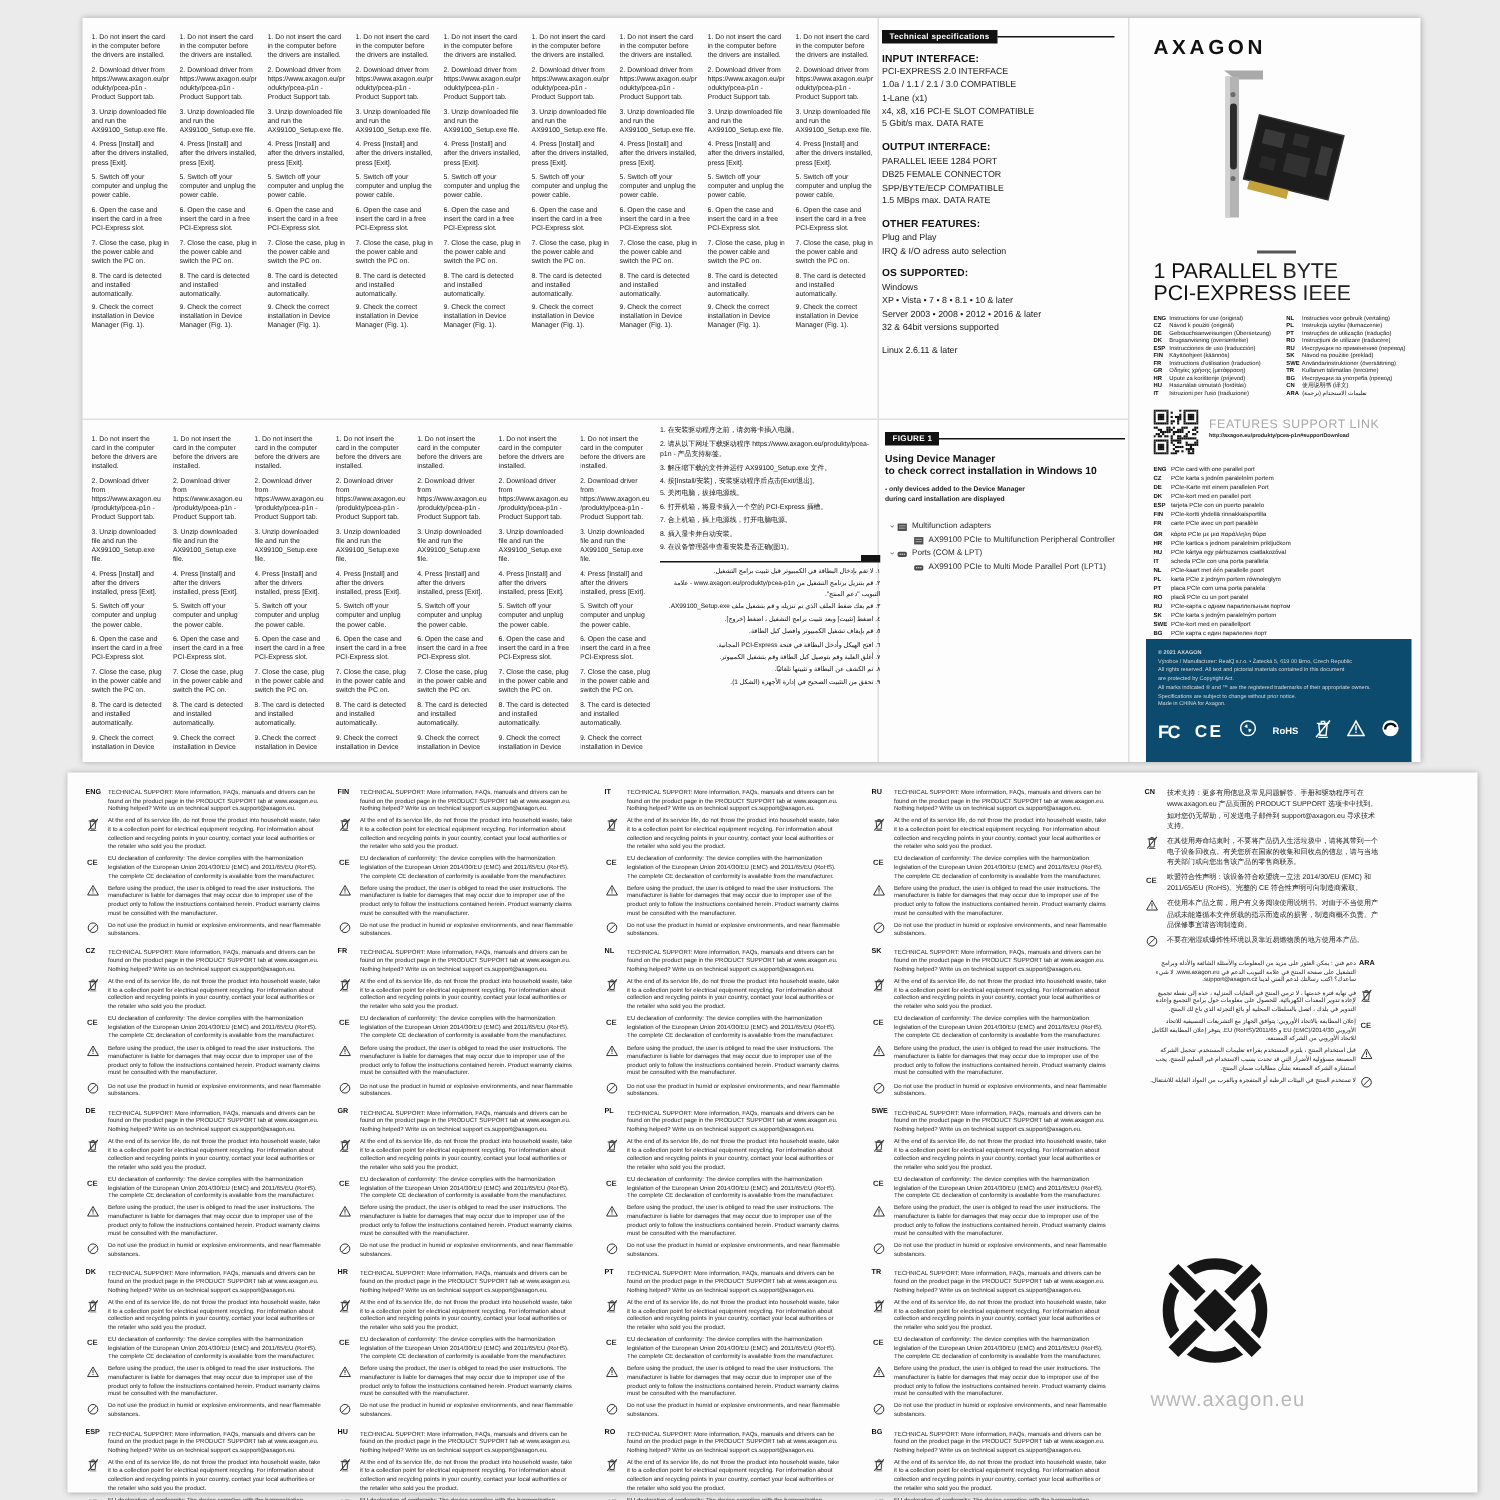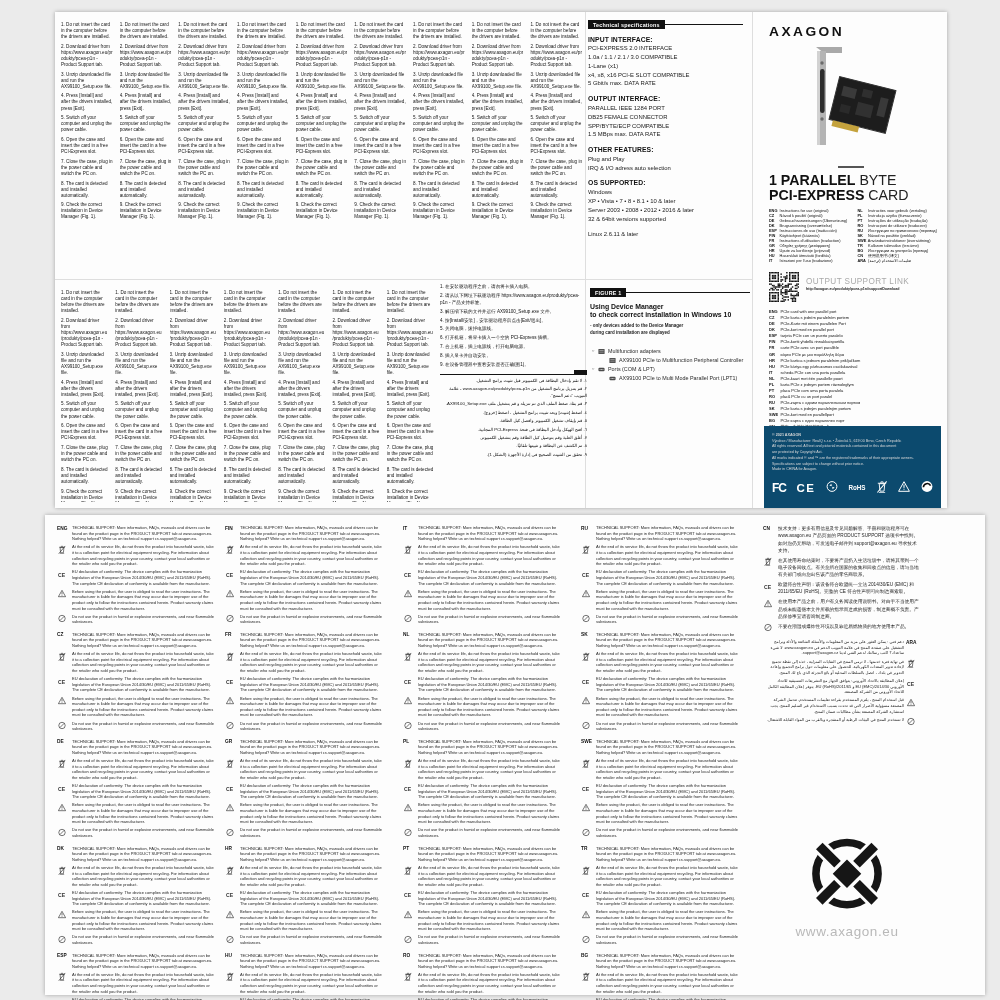--- a/index.html
+++ b/index.html
@@ -48,21 +48,21 @@
   #rpanel{position:absolute;left:700px;top:0;width:192px;height:496px}
   .brandrow{display:flex;justify-content:space-between;align-items:flex-start;padding:12px 10px 0 14px}
   .brand{font-size:13.5px;font-weight:800;letter-spacing:2.4px;transform:scaleX(1.02);transform-origin:left}
   .titleblock{text-align:right}
   .t1{font-size:10.6px;font-weight:800;line-height:1.04;transform:scaleX(.9);transform-origin:right}
   .rev{font-size:4.8px;font-weight:700;margin-top:2.5px;line-height:1.3}
   .model{font-size:8.6px;font-weight:800;margin-top:11px;letter-spacing:.3px}
   .cardwrap{text-align:center;margin-top:0}
   .imgdivider{width:26px;height:1.6px;background:#555;margin:1px auto 3px}
   .ptitle{padding:2px 0 0 14px;font-size:14.2px;line-height:1.07}
-  .ptitle .b{font-weight:700}
+  .ptitle .b{font-weight:400}
   .ptitle .r{font-weight:400;color:#222}
   .langcols{display:flex;gap:5px;padding:5px 6px 0 14px}
   .langcols ul{list-style:none;margin:0;padding:0;flex:1;font-size:3.9px;line-height:1.28}
   .langcols b{display:inline-block;min-width:9.5px}
   .qrrow{display:flex;align-items:flex-start;gap:7px;padding:9px 0 0 14px}
   .qr{width:30px;height:30px;flex:none}
   .sup-h{color:#a9a9a9;font-size:8.2px;letter-spacing:.4px;margin-top:5px;white-space:nowrap}
   .sup-u{font-size:3.6px;font-weight:700;margin-top:1.5px;color:#222}
   .variants{padding:7px 0 0 14px;font-size:4px;line-height:1.52}
   .variants b{display:inline-block;min-width:10.5px}
@@ -79,21 +79,21 @@
   .lblock{margin-bottom:7px}
   .lrow{display:flex;margin-bottom:2.6px}
   .gut{width:15px;flex:none;font-size:4.8px;font-weight:800;padding-top:.5px}
   .gut svg{display:block;margin-left:1px}
   .lrow p{margin:0;flex:1;font-size:4px;line-height:1.4;color:#1c1c1c}
   .lblock.cn p{font-size:4.7px;line-height:1.55}
   .lblock.rtl .lrow{flex-direction:row-reverse}
   .lblock.rtl p{direction:rtl;text-align:right}
   .lblock.rtl .gut{text-align:left;padding-left:2px}
 
-  .footlogo{position:absolute;left:722px;top:320px;width:160px;text-align:center}
+  .footlogo{position:absolute;left:722px;top:320px;width:160px;}
   .weburl{color:#b9b9b9;font-size:13.5px;letter-spacing:.6px;margin-top:1px}
 </style>
 </head>
 <body>
 
 <div class="page">
 
   <div class="sheet" id="sheetTop">
     <div class="fold" style="left:530px;top:0;width:1px;height:496px"></div>
     <div class="fold" style="left:697px;top:0;width:1px;height:496px"></div>
@@ -423,21 +423,21 @@
             <rect x="85" y="54" width="8" height="19" fill="#393939"></rect>
             <rect x="48" y="70" width="10" height="8" fill="#2a2a2a"></rect>
             <rect x="44" y="88" width="27" height="6" fill="#c4a23c"></rect>
           </g>
         </svg>
         <div class="imgdivider"></div>
       </div>
 
       <div class="ptitle">
         <div><span class="b">1 PARALLEL</span><span class="r"> BYTE</span></div>
-        <div><span class="b">PCI-EXPRESS</span><span class="r"> CARD</span></div>
+        <div><span class="b">PCI-EXPRESS</span><span class="r"> IEEE</span></div>
       </div>
 
       <div class="langcols">
         <ul id="langLeft">
             <li><b>ENG</b> Instructions for use (original)</li>
             <li><b>CZ</b> Návod k použití (originál)</li>
             <li><b>DE</b> Gebrauchsanweisungen (Übersetzung)</li>
             <li><b>DK</b> Brugsanvisning (oversættelse)</li>
             <li><b>ESP</b> Instrucciones de uso (traducción)</li>
             <li><b>FIN</b> Käyttöohjeet (käännös)</li>
@@ -671,21 +671,21 @@
             <rect x="16" y="19" width="1" height="1" fill="#111"></rect>
             <rect x="18" y="19" width="1" height="1" fill="#111"></rect>
             <rect x="8" y="20" width="1" height="1" fill="#111"></rect>
             <rect x="9" y="20" width="1" height="1" fill="#111"></rect>
             <rect x="10" y="20" width="1" height="1" fill="#111"></rect>
             <rect x="16" y="20" width="1" height="1" fill="#111"></rect>
             <rect x="17" y="20" width="1" height="1" fill="#111"></rect>
             <rect x="18" y="20" width="1" height="1" fill="#111"></rect>
           </svg>
         <div>
-          <div class="sup-h">OUTPUT SUPPORT LINK</div>
+          <div class="sup-h">FEATURES SUPPORT LINK</div>
           <div class="sup-u">http://axagon.eu/produkty/pcea-p1n#supportDownload</div>
         </div>
       </div>
 
       <div class="variants" id="variantList">
           <div><b>ENG</b> PCIe card with one parallel port</div>
           <div><b>CZ</b> PCIe karta s jedním paralelním portem</div>
           <div><b>DE</b> PCIe-Karte mit einem parallelen Port</div>
           <div><b>DK</b> PCIe-kort med en parallel port</div>
           <div><b>ESP</b> tarjeta PCIe con un puerto paralelo</div>

